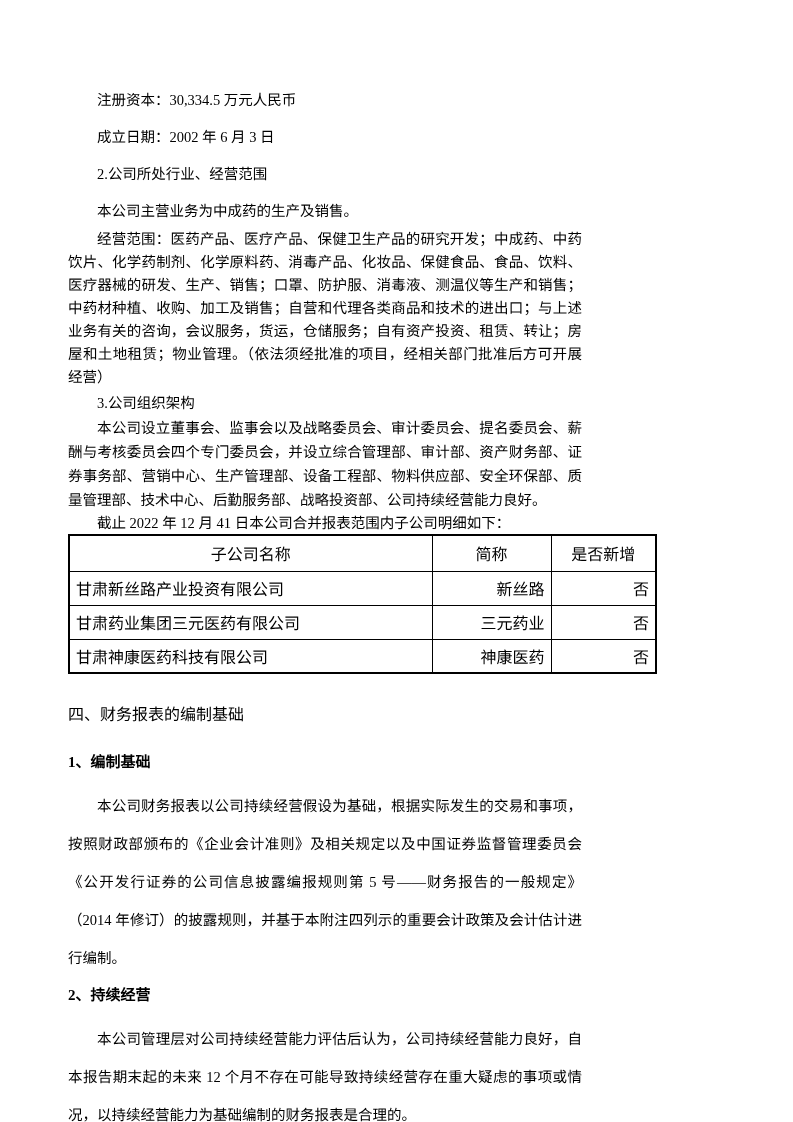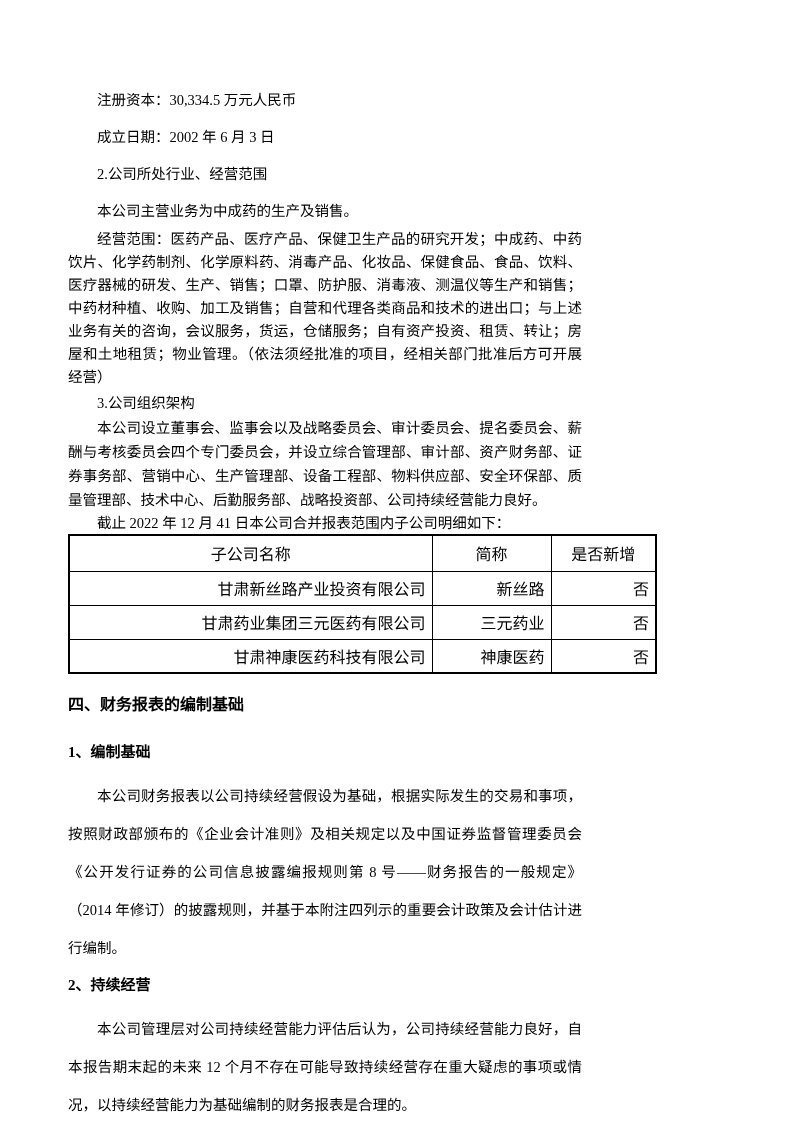--- a/index.html
+++ b/index.html
@@ -60,28 +60,28 @@
     table.subs col.c2 { width: 119px; }
     table.subs col.c3 { width: 105px; }
     table.subs th, table.subs td {
       border: 1px solid #000000;
       font-weight: normal;
       vertical-align: middle;
       padding: 0 6px;
     }
     table.subs thead th { height: 36px; text-align: center; }
     table.subs tbody td { height: 34px; }
-    table.subs tbody td.name { text-align: right; }
+    table.subs tbody td.name { text-align: left; }
     table.subs td.center { text-align: right; margin-top: 48px; }
     
     h2.sec4 {
       font-size: 16px;
-      font-weight: bold;
+      font-weight: normal;
       line-height: 22px;
-      margin: 20px 0 0 0;
+      margin: 30px 0 0 0;
     }
     h3.sub {
       font-size: 15px;
       font-weight: bold;
       line-height: 21px;
       margin: 26px 0 0 0;
     }
     .para-b {
       line-height: 38px;
       margin-top: 14px;
@@ -135,19 +135,19 @@
           <td class="name">甘肃神康医药科技有限公司</td>
           <td class="center">神康医药</td>
           <td class="center">否</td>
         </tr>
       </tbody>
     </table>
 
     <h2 class="sec4">四、财务报表的编制基础</h2>
 
     <h3 class="sub">1、编制基础</h3>
-    <p class="para-b">本公司财务报表以公司持续经营假设为基础，根据实际发生的交易和事项，按照财政部颁布的《企业会计准则》及相关规定以及中国证券监督管理委员会《公开发行证券的公司信息披露编报规则第 8 号——财务报告的一般规定》（2014 年修订）的披露规则，并基于本附注四列示的重要会计政策及会计估计进行编制。</p>
+    <p class="para-b">本公司财务报表以公司持续经营假设为基础，根据实际发生的交易和事项，按照财政部颁布的《企业会计准则》及相关规定以及中国证券监督管理委员会《公开发行证券的公司信息披露编报规则第 5 号——财务报告的一般规定》（2014 年修订）的披露规则，并基于本附注四列示的重要会计政策及会计估计进行编制。</p>
 
     <h3 class="sub" style="margin-top: 8px;">2、持续经营</h3>
     <p class="para-b">本公司管理层对公司持续经营能力评估后认为，公司持续经营能力良好，自本报告期末起的未来 12 个月不存在可能导致持续经营存在重大疑虑的事项或情况，以持续经营能力为基础编制的财务报表是合理的。</p>
 
   </div>
 </div>
 
 </body></html>

